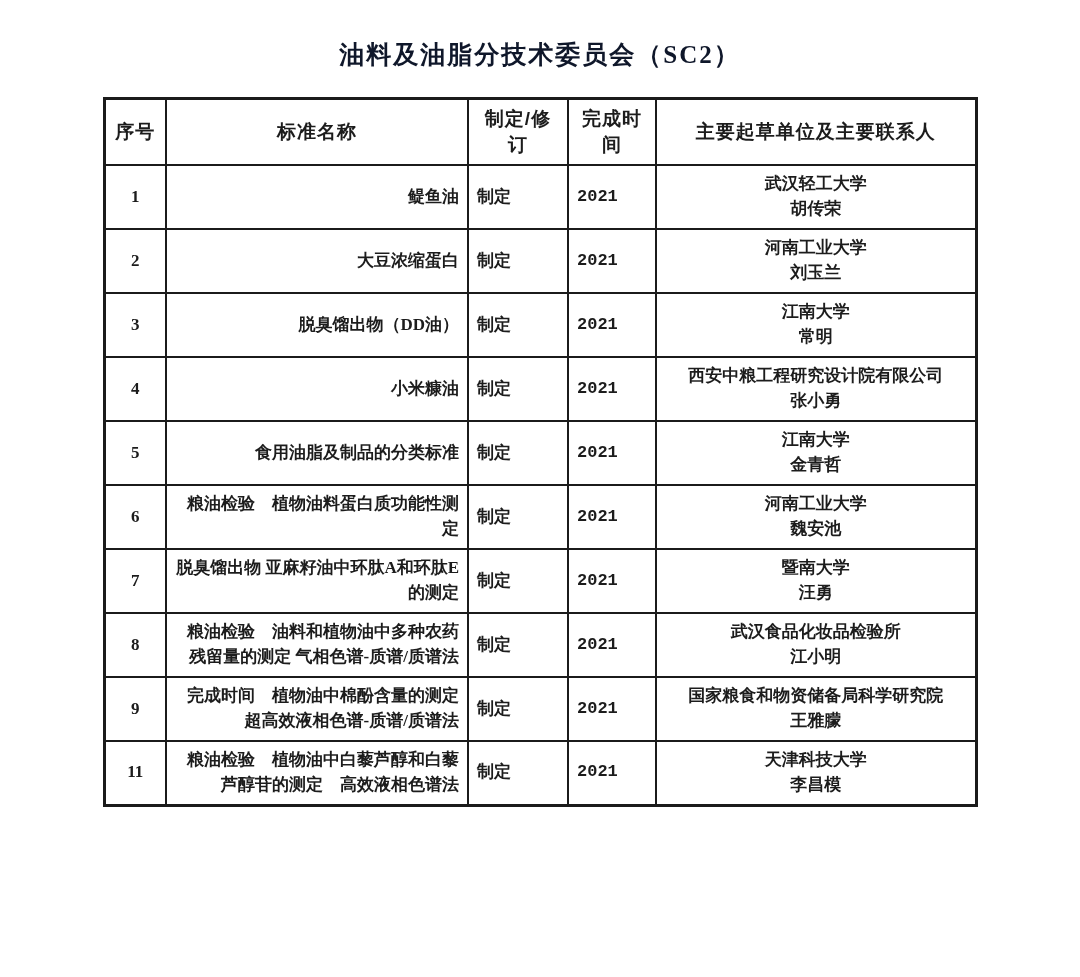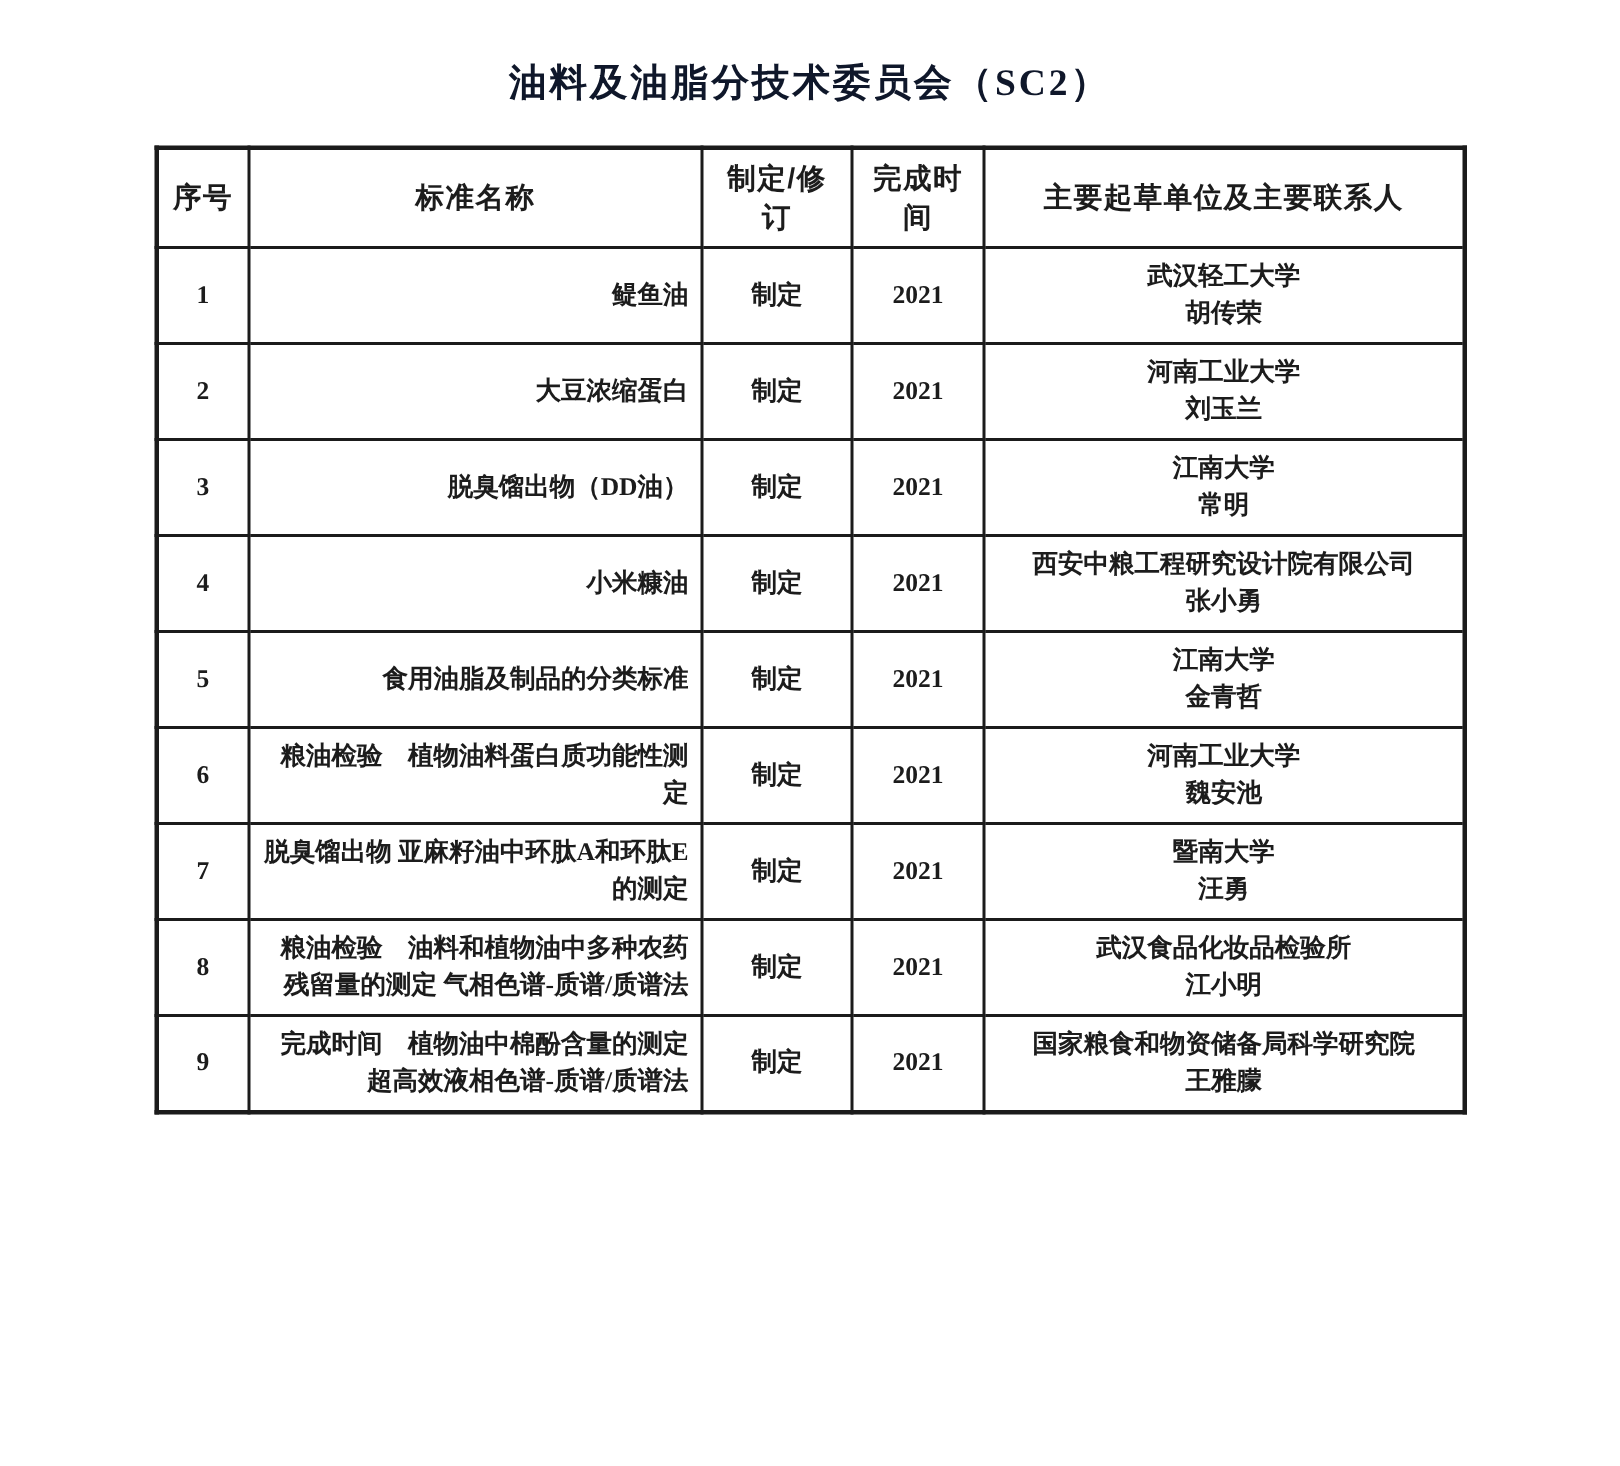--- a/index.html
+++ b/index.html
@@ -60,24 +60,24 @@
   .c-no {
     text-align: center;
     font-size: 17px;
     font-family: "Liberation Serif", "DejaVu Serif", serif;
   }
   .c-name {
     text-align: right;
     padding-left: 9px;
   }
   .c-type, .c-year {
-    text-align: center;
+    text-align: left;
   }
   .c-year {
-    font-family: Liberation Serif, serif;
+    font-family: Liberation Mono, monospace;
     font-size: 18px;
   }
   .c-org {
     text-align: center;
     padding-left: 10px;
   }
   .c-org .org, .c-org .contact {
     display: block;
   }
 </style>
@@ -198,15 +198,25 @@
     <td class="c-name">完成时间　植物油中棉酚含量的测定 超高效液相色谱-质谱/质谱法</td>
     <td class="c-type">制定</td>
     <td class="c-year">2021</td>
     <td class="c-org">
       <span class="org">国家粮食和物资储备局科学研究院</span>
       <span class="contact">王雅朦</span>
     </td>
   </tr>
 
 
+  <tr>
+    <td class="c-no">11</td>
+    <td class="c-name">粮油检验　植物油中白藜芦醇和白藜芦醇苷的测定　高效液相色谱法</td>
+    <td class="c-type">制定</td>
+    <td class="c-year">2021</td>
+    <td class="c-org">
+      <span class="org">天津科技大学</span>
+      <span class="contact">李昌模</span>
+    </td>
+  </tr>
 </tbody>
   </table>
 </div>
 
 </body></html>

